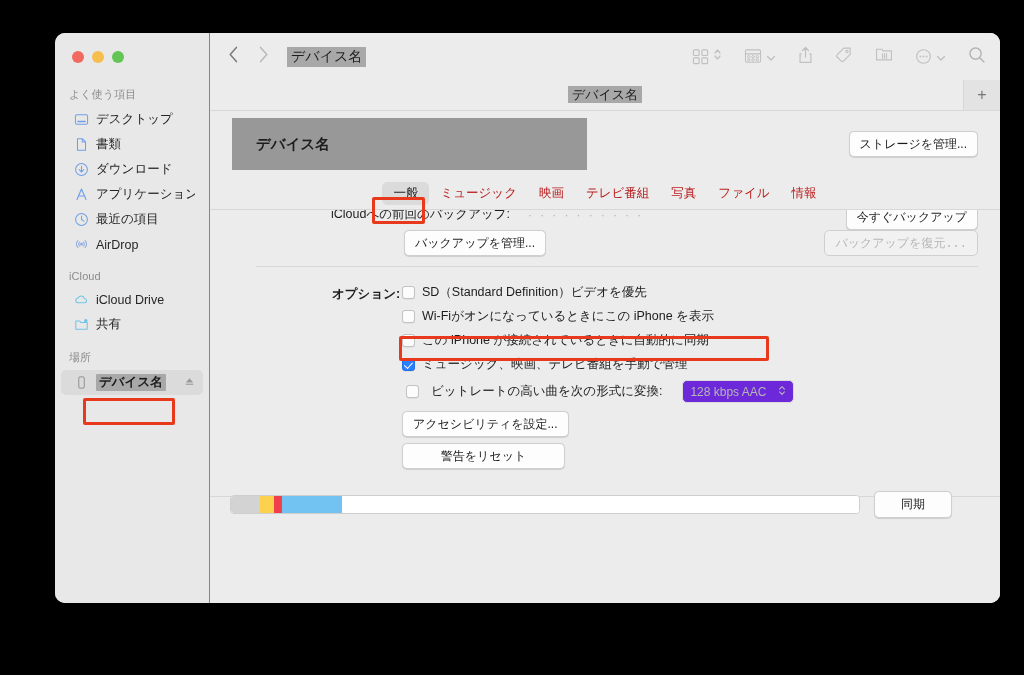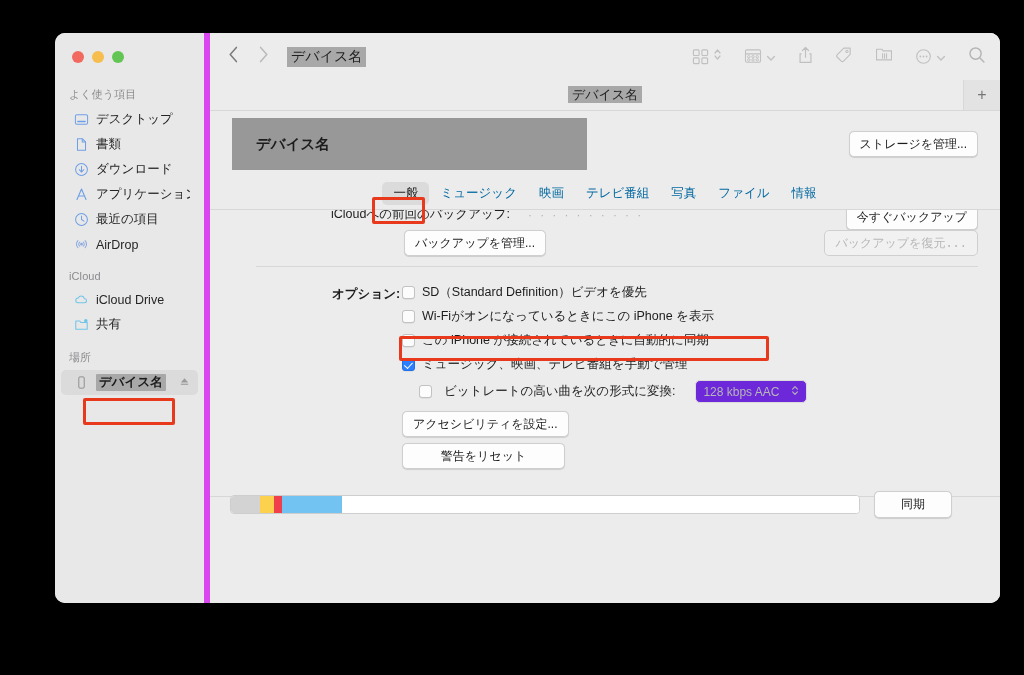--- a/index.html
+++ b/index.html
@@ -17,21 +17,21 @@
     background: #ececec;
     border-radius: 10px;
     overflow: hidden;
     display: flex;
   }
 
   
   .sidebar {
     width: 155px; height: 100%;
     background: #e9e8e8;
-    border-right: 6px solid #d946ef;
+    border-right: 1px solid #d946ef;
     flex: 0 0 155px;
     padding-top: 0;
   }
   .traffic {
     height: 47px;
     display: flex; align-items: center;
     padding-left: 17px; gap: 8px;
   }
   .light { width: 12px; height: 12px; border-radius: 50%; }
   .light.red { background: #f1695f; }
@@ -168,21 +168,21 @@
   .tabs-row {
     height: 33px;
     display: flex; align-items: center; justify-content: center;
     gap: 0;
     background: #ececec;
     border-bottom: 1px solid #d9d8d8;
     position: relative;
   }
   .tab {
     font-size: 12.5px;
-    color: #0369a1;
+    color: #b91c1c;
     padding: 3px 11px;
     border-radius: 5px;
     white-space: nowrap;
   }
   .tab.active { background: #dcdbdb; color: #1a1a1a; }
 
   .content {
     flex: 1;
     position: relative;
     overflow: hidden;
@@ -527,21 +527,21 @@
       <div class="cbrow" style="left:192px; top:122px;">
         <span class="cb"></span>
         <span>この iPhone が接続されているときに自動的に同期</span>
       </div>
 
       <div class="cbrow" style="left:192px; top:146px;">
         <span class="cb checked"></span>
         <span>ミュージック、映画、テレビ番組を手動で管理</span>
       </div>
 
-      <div class="cbrow" style="left:209px; top:170px;gap:12px;">
+      <div class="cbrow" style="left:196px; top:170px;gap:12px;">
         <span class="cb"></span>
         <span>ビットレートの高い曲を次の形式に変換:</span>
         <span class="select">
           <span>128 kbps AAC</span>
           <span>
             <svg width="8" height="13" viewBox="0 0 8 13">
                 <path d="M1.6 5.2 4 2.6l2.4 2.6M1.6 7.8 4 10.4l2.4-2.6" fill="none" stroke="#b6b6b6" stroke-width="1.1" stroke-linecap="round" stroke-linejoin="round"></path>
               </svg>
           </span>
         </span>

